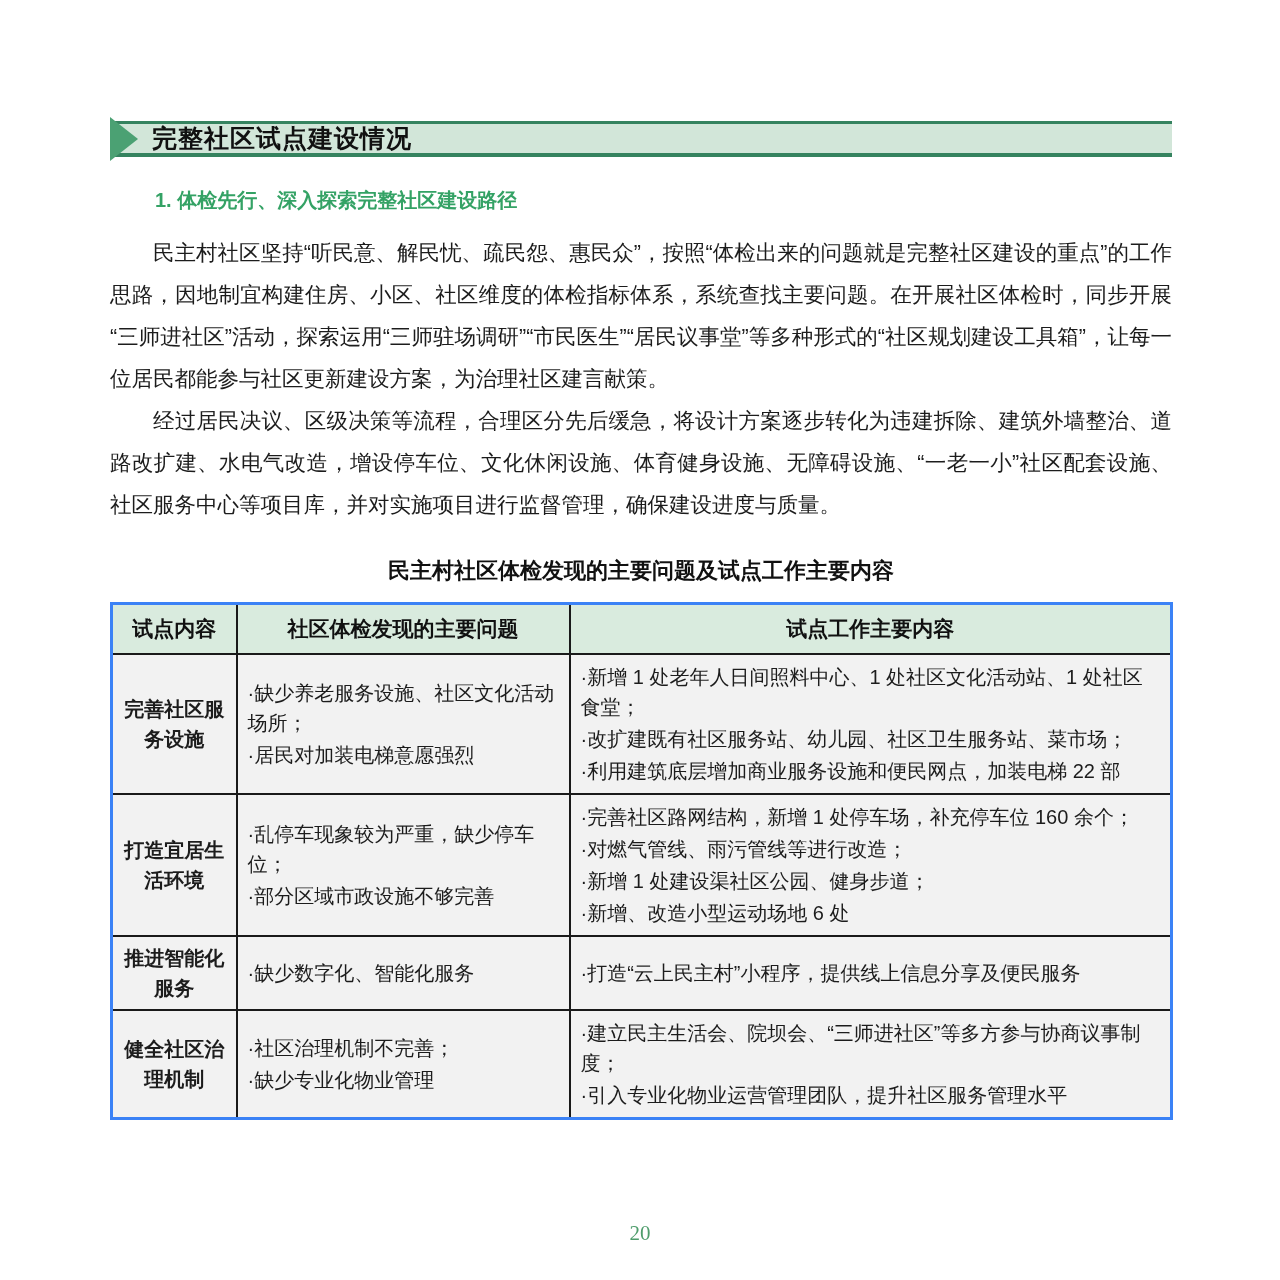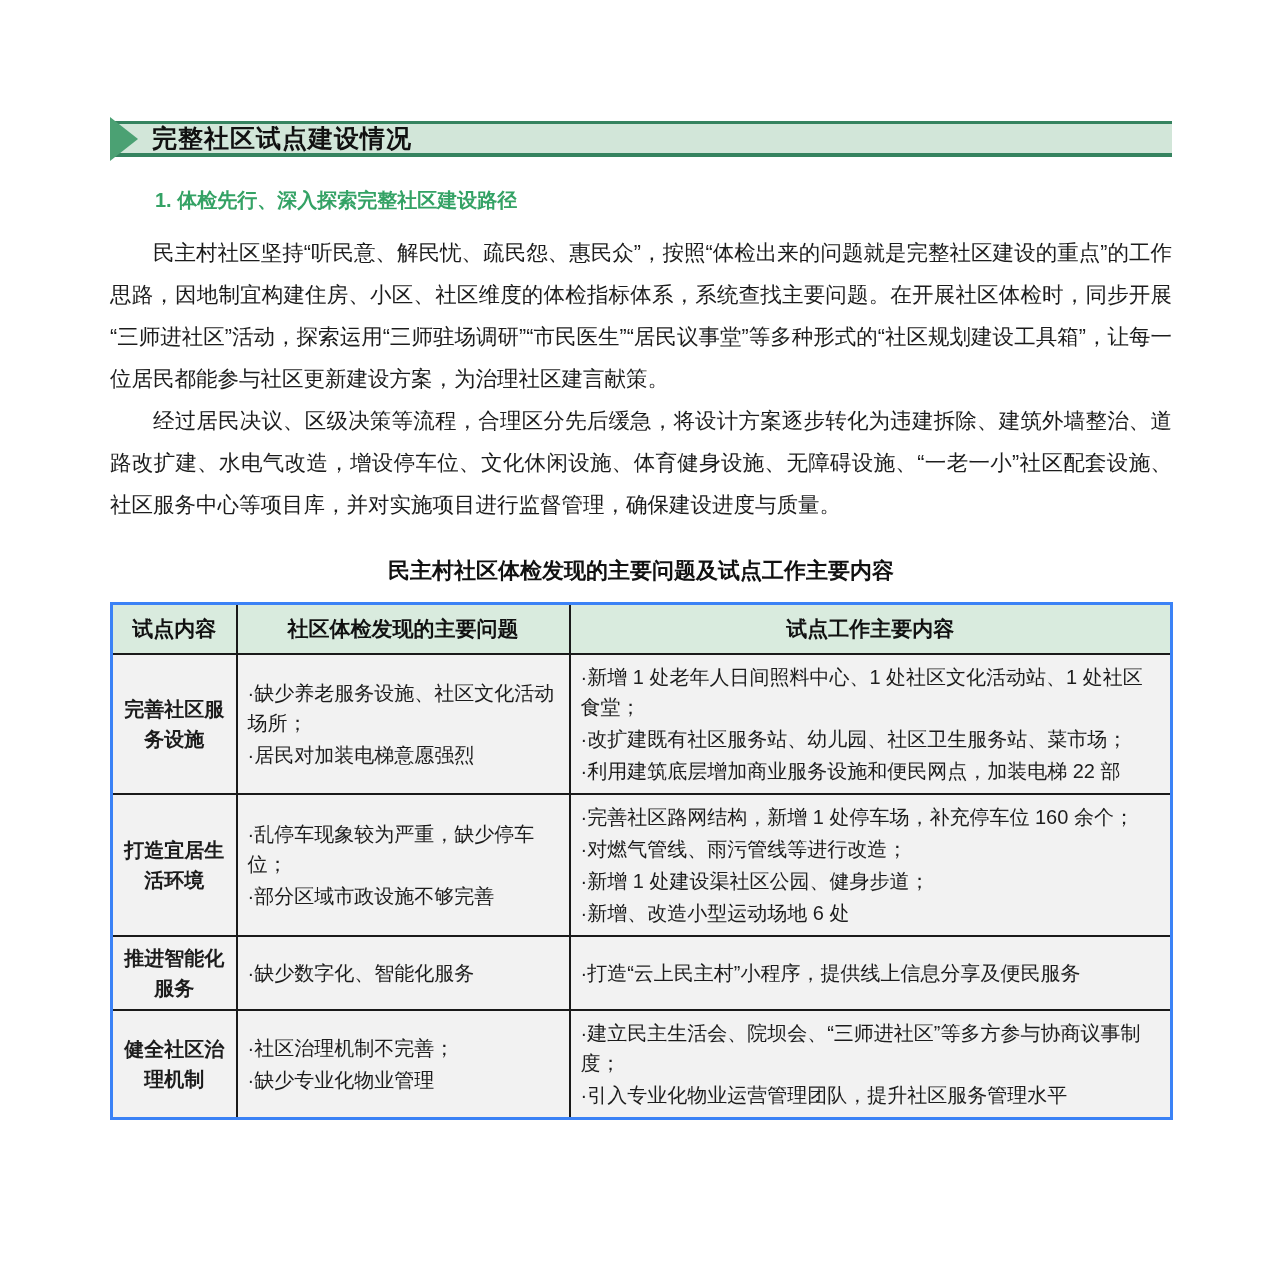--- a/index.html
+++ b/index.html
@@ -126,14 +126,17 @@
             <td>
               <div class="bullet">·建立民主生活会、院坝会、“三师进社区”等多方参与协商议事制度；</div>
               <div class="bullet">·引入专业化物业运营管理团队，提升社区服务管理水平</div>
             </td>
           </tr>
         </tbody>
     </table>
 
   </div>
 
+  <footer class="footer">
+    <span>20</span>
+  </footer>
 
 </div>
 
 </body></html>

